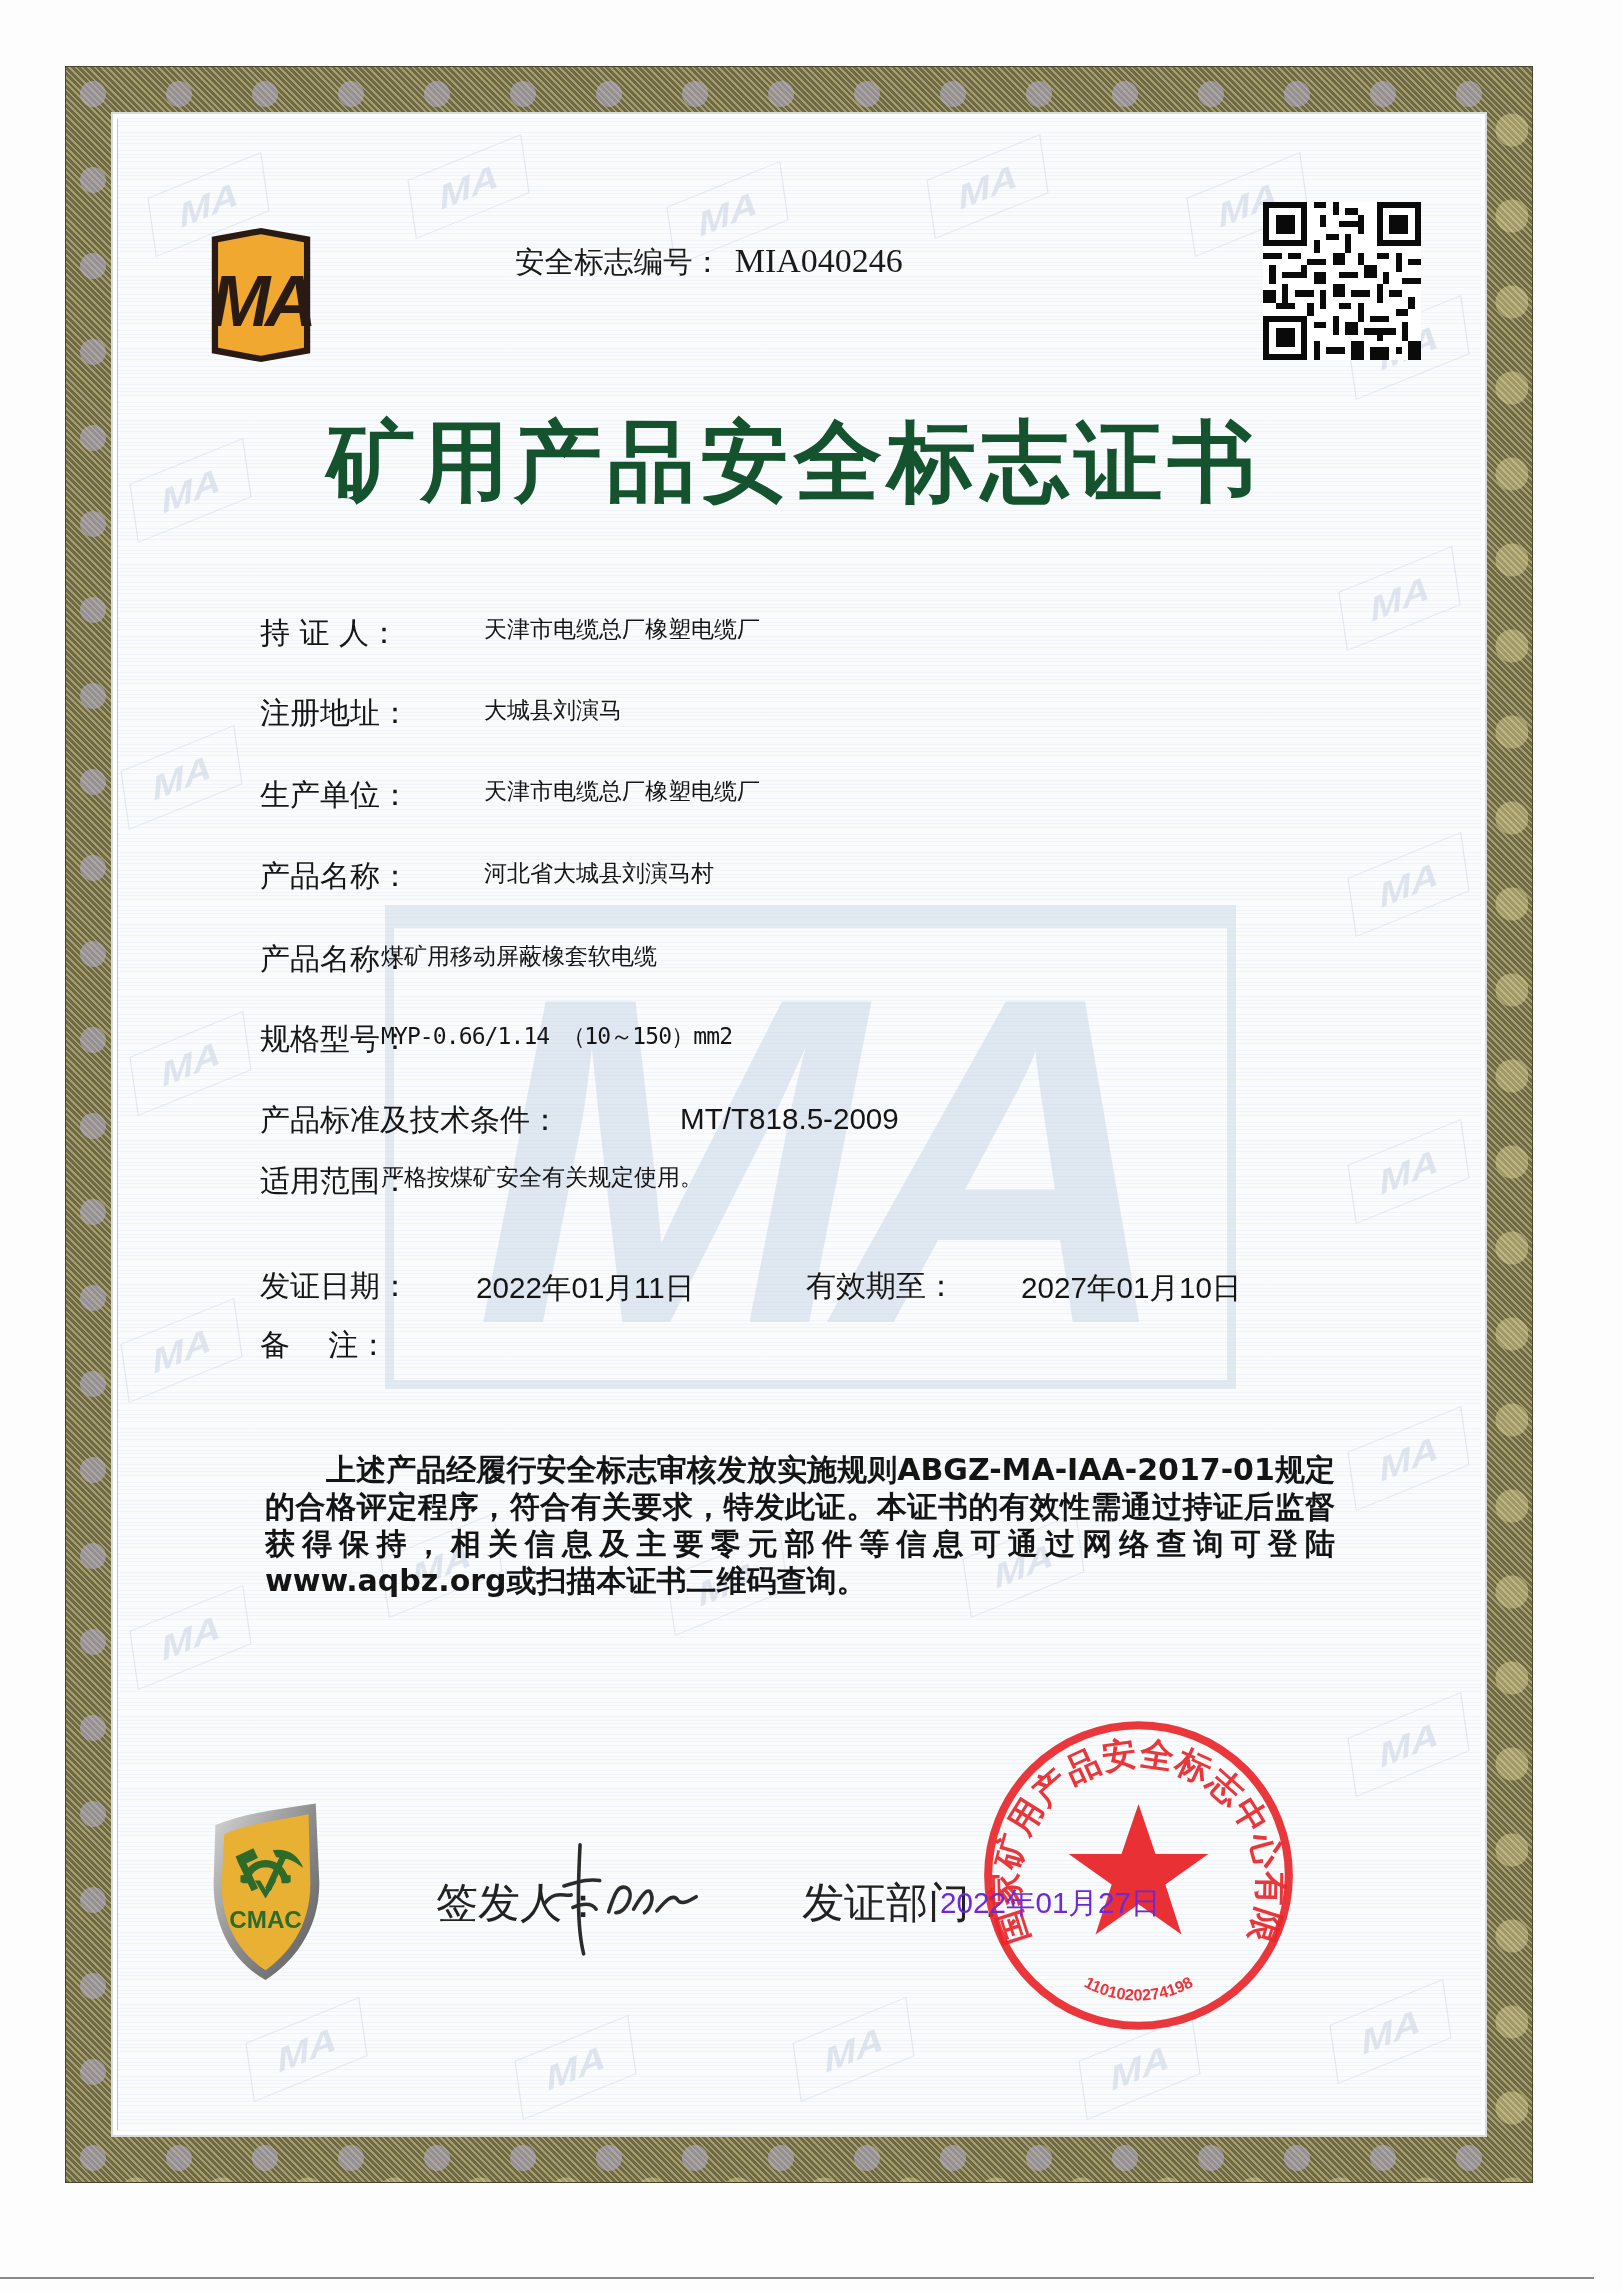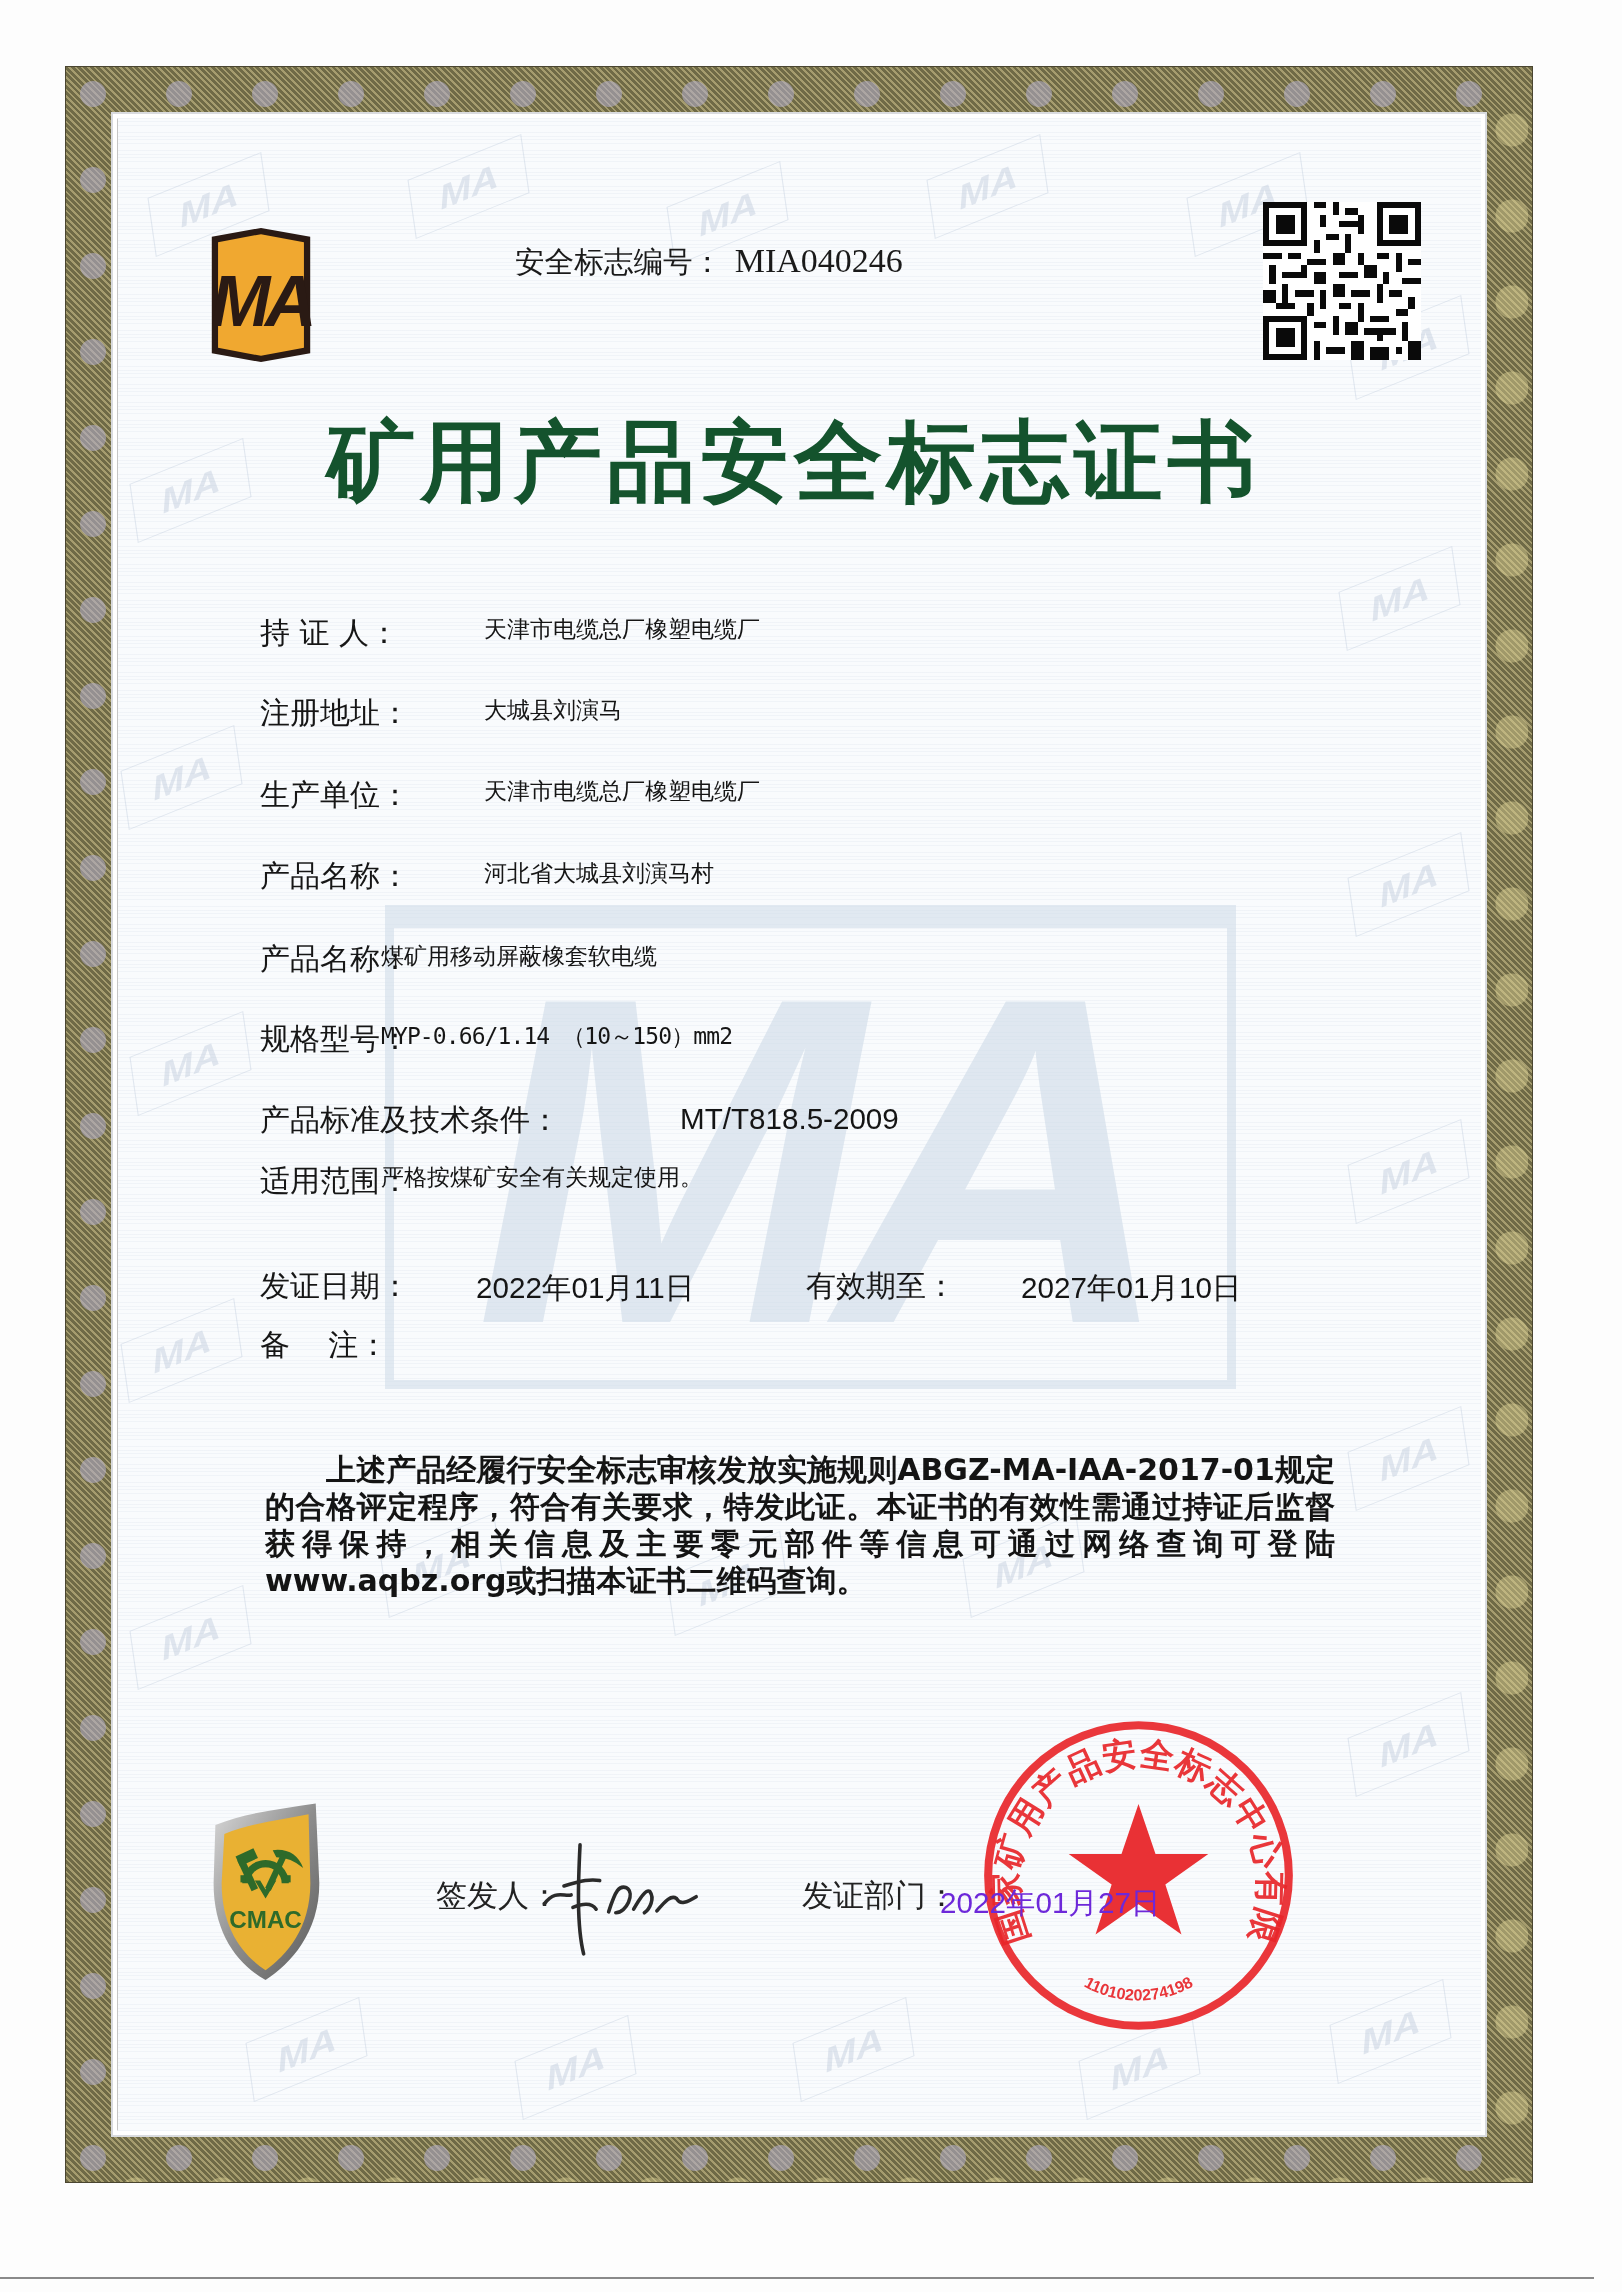--- a/index.html
+++ b/index.html
@@ -64,21 +64,21 @@
     font-family:"DejaVu Serif", serif; white-space:nowrap;
   }
   .label { font-size:30px; color:#161616; white-space:nowrap; }
   .value { font-size:23px; font-weight:normal; color:#151515; white-space:nowrap; }
   .value.plain { font-weight:normal; font-size:29.6px; }
   .para {
     left:265px; top:1451px; width:1070px; font-size:30px; font-weight:bold;
     line-height:37px; color:#141414; text-indent:61px; text-align:justify;
   }
   .cmac { left:210px; top:1798px; width:112px; height:184px; }
-  .sig-label { font-family:"DejaVu Serif", serif; font-size:31px; color:#222; white-space:nowrap; }
+  .sig-label { font-family:"DejaVu Serif", serif; font-size:42px; color:#222; white-space:nowrap; }
   .seal { left:981px; top:1718px; width:315px; height:315px; }
   .issue-date { left:940px; top:1883px; font-size:29.6px; color:#6d28d9; white-space:nowrap; font-family:"Liberation Sans", sans-serif; }
 </style>
 </head>
 <body>
 
 <div class="bottom-rule"></div>
 
 <div class="frame">
   <div class="frame-inner"></div>

